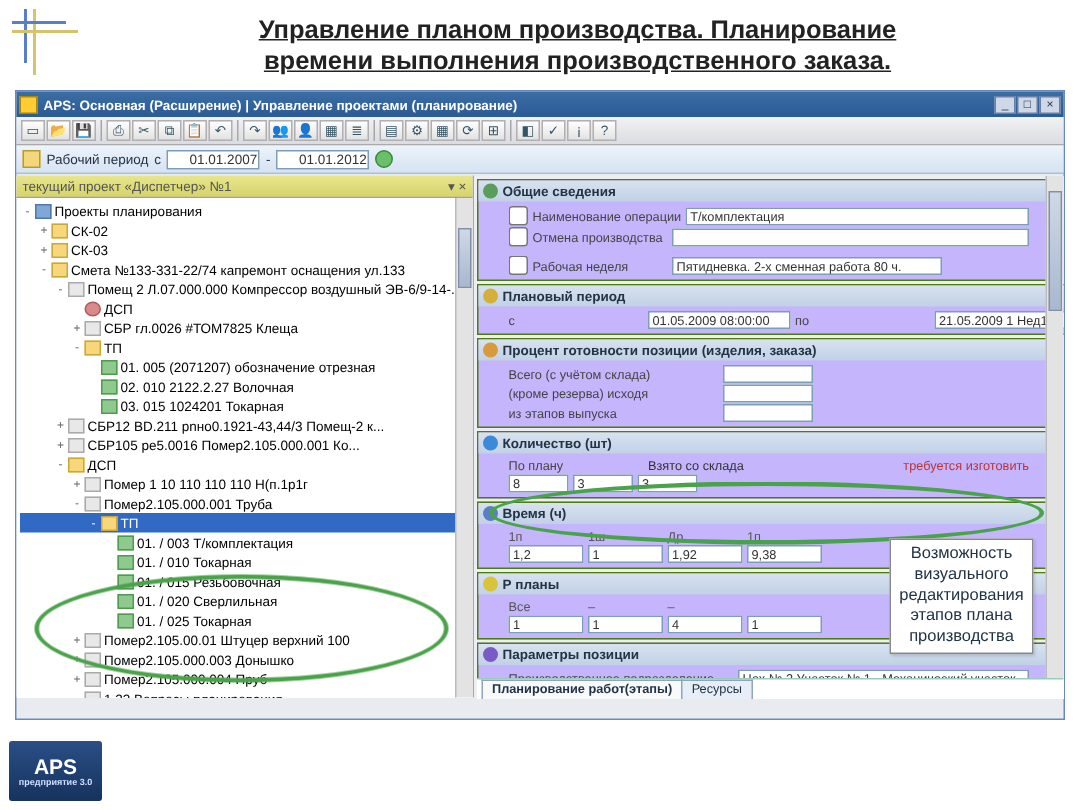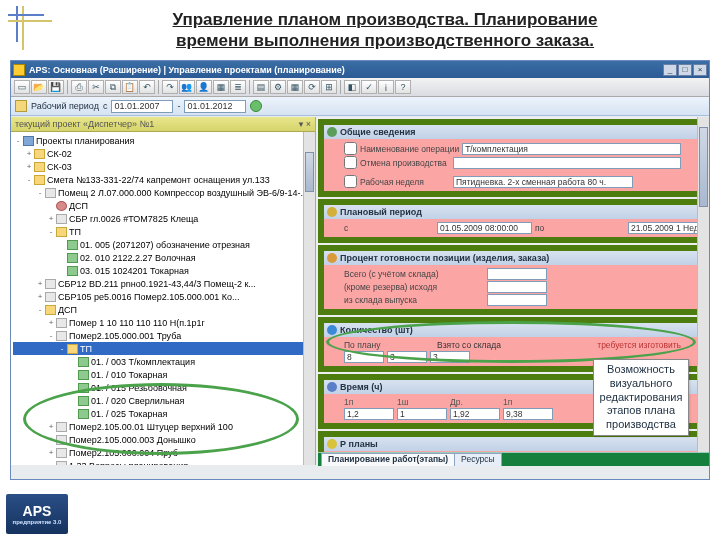--- a/index.html
+++ b/index.html
@@ -20,51 +20,51 @@
   .win-btns { display:flex; gap:1px; }
   .win-btn { width:14px; height:12px; background:#cfd8e6; border:1px solid #6880a5; font-size:8px; line-height:10px; text-align:center; color:#234; }
 
   .toolbar { height:19px; background:linear-gradient(#f2f2f2,#dadce2); border-bottom:1px solid #aaa; display:flex; align-items:center; gap:1px; padding:0 3px; }
   .tbtn { width:16px; height:14px; border:1px solid #b0b0b0; background:linear-gradient(#ffffff,#e2e2e2); display:flex; align-items:center; justify-content:center; font-size:9px; color:#356; cursor:pointer; }
   .tsep { width:1px; height:14px; background:#a7a7a7; margin:0 2px; }
 
   .datebar { height:19px; background:linear-gradient(#ecf3fb,#d6e3f2); border-bottom:1px solid #a8bede; display:flex; align-items:center; padding:0 4px; gap:4px; color:#234; }
   .datebar .ico { width:12px; height:12px; background:#f3d77a; border:1px solid #b39b35; }
   .datebar .greenico { width:12px; height:12px; background:#6abf6a; border:1px solid #3a8a3a; border-radius:50%; }
-  .mini-input { height:13px; border:1px solid #7f9db9; background:#fff; padding:0 2px; font-size:9px; color:#333; }
+  .mini-input { height:13px; border:1px solid #7f9db9; background:#fff; padding:0 14px; font-size:9px; color:#333; }
 
   .content { position:absolute; top:56px; bottom:14px; left:0; right:0; display:flex; }
   .left-pane { width:305px; border-right:1px solid #9ab; background:#f6f6f6; display:flex; flex-direction:column; }
   .pane-header { height:15px; background:linear-gradient(#e8e68c,#d6d46a); border-bottom:1px solid #aba951; display:flex; align-items:center; padding:0 4px; font-size:9px; color:#555; justify-content:space-between; }
   .tree-scroll { flex:1; overflow:auto; background:#fff; position:relative; }
   .tree { padding:2px 2px 6px 2px; }
   .tree-row { display:flex; align-items:center; height:13px; white-space:nowrap; color:#000; }
   .tw { display:inline-block; width:10px; text-align:center; color:#666; font-size:8px; }
   .tico { width:11px; height:10px; margin-right:2px; display:inline-block; }
   .ico-folder { background:#f8d77a; border:1px solid #caa73a; }
   .ico-blue { background:#7fa8d8; border:1px solid #4f78a8; }
   .ico-grn { background:#8ec98e; border:1px solid #4f9a4f; }
   .ico-red { background:#d88a8a; border:1px solid #b05a5a; border-radius:50%; }
   .ico-doc { background:#e8e8e8; border:1px solid #aaa; }
   .tree-row.sel { background:#316ac5; color:#fff; }
   .tree-row.sel .tw { color:#fff; }
 
   .right-pane { flex:1; background:#eceef1; overflow:auto; position:relative; }
-  .section { border:6px solid #4d7c0f; margin:2px; background:#fca5a5; }
+  .section { border:1px solid #4d7c0f; margin:2px; background:#c4b5fd; }
   .sec-hdr { height:14px; background:linear-gradient(#d8e2f0,#c1d1e6); display:flex; align-items:center; padding:0 3px; font-weight:bold; color:#234; font-size:9px; gap:3px; }
   .sec-hdr .dot { width:10px; height:10px; border-radius:50%; }
   .sec-body { padding:2px 4px; font-size:8.5px; color:#333; }
   .field-row { display:flex; align-items:center; gap:3px; margin:1px 16px; }
   .field-row label { min-width:90px; color:#444; }
   .field-row .val { height:12px; border:1px solid #7f9db9; background:#fff; padding:0 2px; flex:0 0 auto; }
   .highlight-oval { position:absolute; border:3px solid #4aa24a; border-radius:50%/50%; pointer-events:none; }
   .callout { position:absolute; background:#fff; border:1px solid #888; padding:3px 4px; font-size:11px; color:#234; line-height:1.25; text-align:center; z-index:20; box-shadow:1px 1px 2px rgba(0,0,0,.15); }
 
   .statusbar { position:absolute; bottom:0; left:0; right:0; height:14px; background:linear-gradient(#e6e6e6,#d0d0d0); border-top:1px solid #aaa; display:flex; align-items:center; font-size:8.5px; color:#444; padding:0 4px; gap:10px; }
-  .tab-strip { position:absolute; bottom:13px; left:307px; right:0; height:14px; background:#15803d; border-top:1px solid #9cb; display:flex; align-items:flex-start; gap:-1px; padding-left:3px; }
+  .tab-strip { position:absolute; bottom:13px; left:307px; right:0; height:14px; background:#ffffff; border-top:1px solid #9cb; display:flex; align-items:flex-start; gap:-1px; padding-left:3px; }
   .tab { height:13px; border:1px solid #8fa5bf; border-bottom:none; background:#e7eef7; padding:0 6px; font-size:8.5px; color:#234; margin-right:-1px; }
   .tab.active { background:#f8f9fb; font-weight:bold; }
 
   .footer { position:absolute; bottom:4px; left:0; right:0; height:44px; display:flex; align-items:center; }
   .logo { width:62px; height:40px; margin-left:6px; background:linear-gradient(#2a4e86,#16335e); border-radius:2px; display:flex; flex-direction:column; align-items:center; justify-content:center; color:#fff; font-weight:bold; }
   .logo .big { font-size:14px; color:#fff; }
   .logo .small { font-size:6px; color:#cfe0ff; }
   .footer-txt { flex:1; text-align:center; font-size:11px; font-weight:bold; color:#284a7e; }
 
   .scrollbar-v { position:absolute; top:0; right:0; bottom:0; width:12px; background:#e3e3e3; border-left:1px solid #bbb; }
@@ -327,21 +327,21 @@
           <div class="sec-body" id="ready-rows">
               <div class="field-row">
                 <label style="min-width:140px">Всего (с учётом склада)</label>
                 <div class="val" style="width:60px"></div>
               </div>
               <div class="field-row">
                 <label style="min-width:140px">(кроме резерва) исходя</label>
                 <div class="val" style="width:60px"></div>
               </div>
               <div class="field-row">
-                <label style="min-width:140px">из склада выпуска</label>
+                <label style="min-width:140px">из этапов выпуска</label>
                 <div class="val" style="width:60px"></div>
               </div>
             </div>
         </div>
 
         <div class="section">
           <div class="sec-hdr">
               <span class="dot" style="background:#3a8ad8"></span>
               <span>Количество (шт)</span>
             </div>

